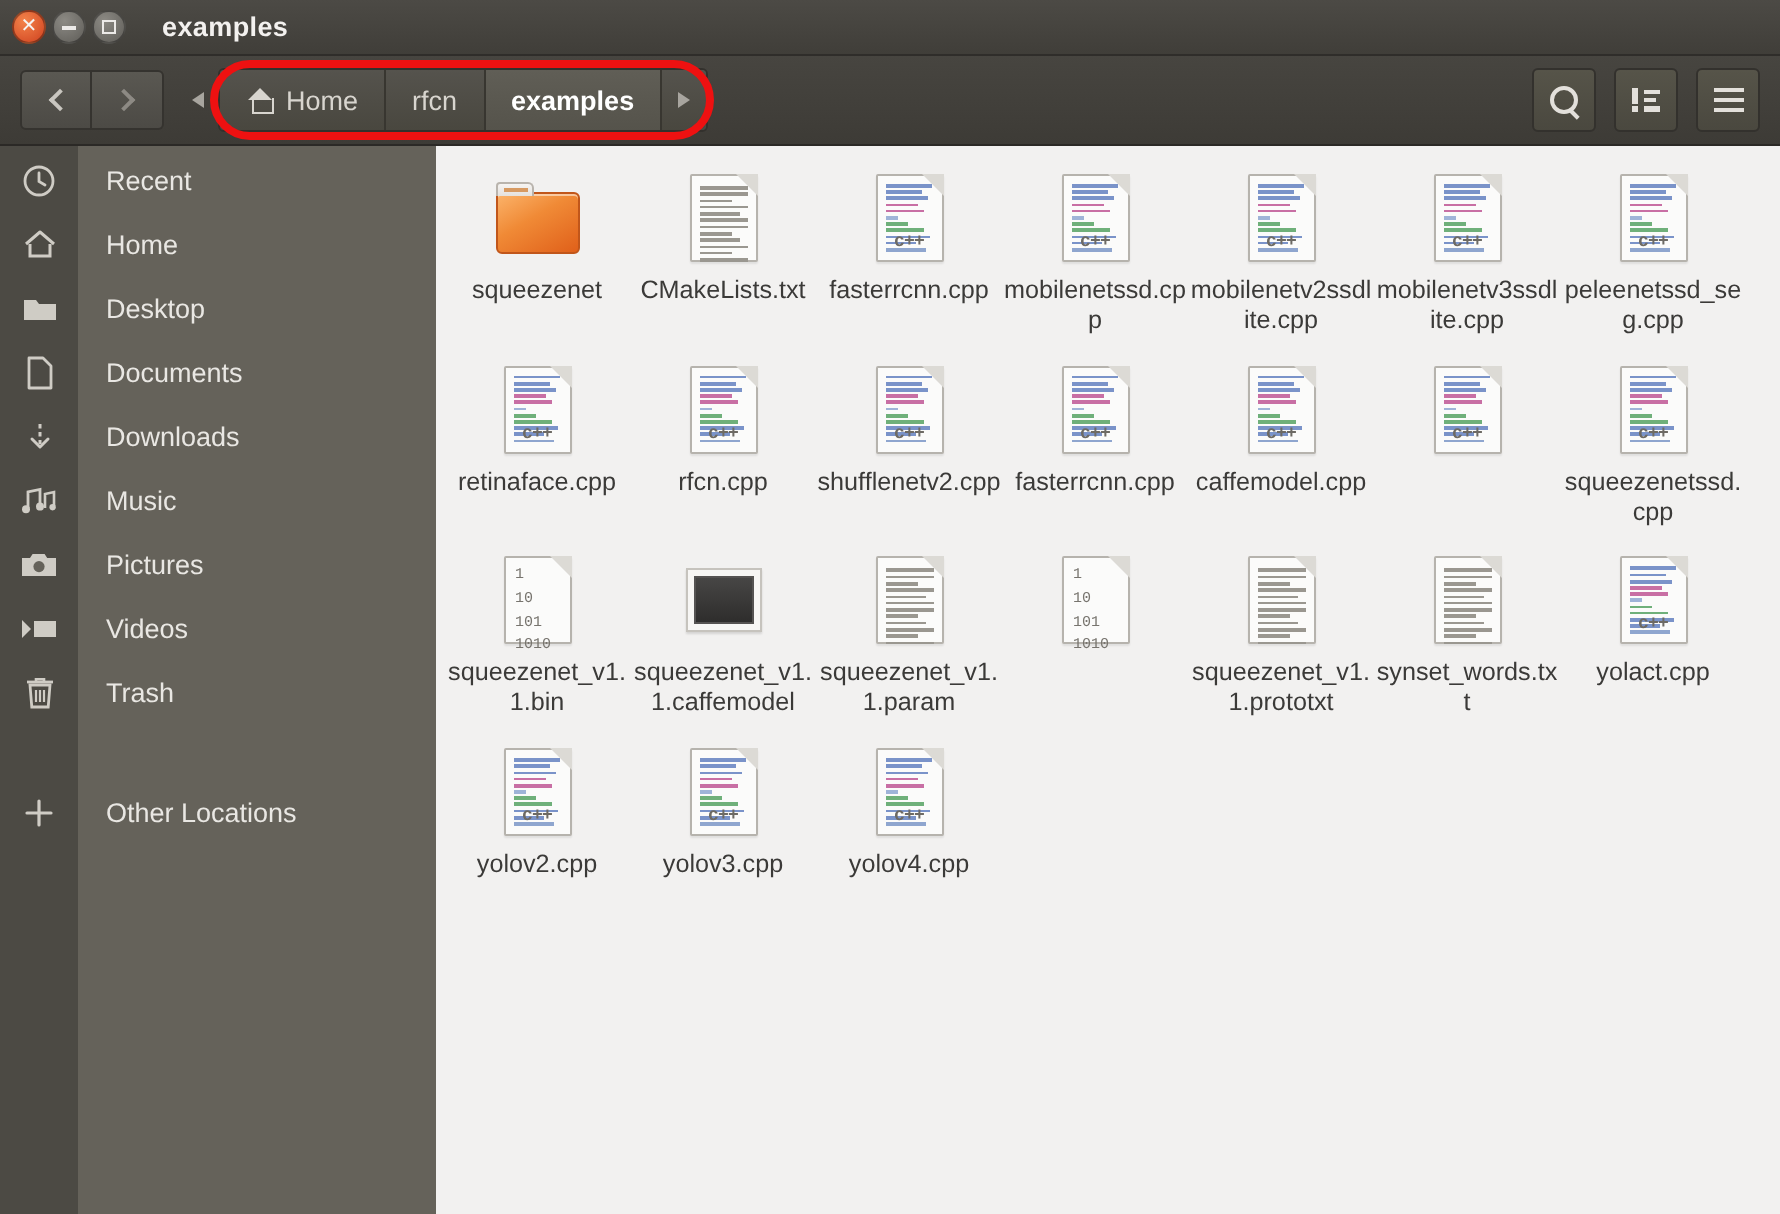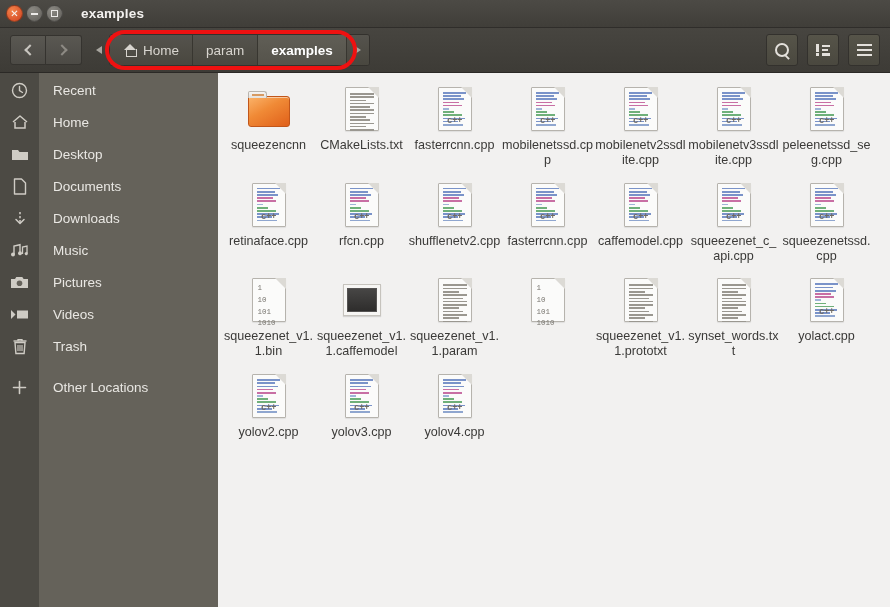--- a/index.html
+++ b/index.html
@@ -255,21 +255,21 @@
     <div class="crumbscroll">
       <span class="tri l"></span>
     </div>
 
     <div class="breadcrumb">
       <div class="crumb">
         <span class="home-ico"></span>
         <span>Home</span>
       </div>
       <div class="crumb">
-        <span>param</span>
+        <span>rfcn</span>
       </div>
       <div class="crumb active">
         <span>examples</span>
       </div>
       <div class="crumb endarrow">
         <span class="tri r"></span>
       </div>
     </div>
 
     <div class="spacer"></div>
@@ -395,39 +395,39 @@
       <svg width="16" height="17" viewBox="0 0 16 17">
           <path d="M1.5 3h13" stroke="currentColor" stroke-width="1.4"></path>
           <path d="M6 3V1.6h4V3" fill="none" stroke="currentColor" stroke-width="1.3"></path>
           <path d="M3 4.5h10l-.9 11h-8.2z" fill="none" stroke="currentColor" stroke-width="1.4"></path>
           <path d="M6 7v6M8 7v6M10 7v6" stroke="currentColor" stroke-width="1.1"></path>
         </svg>
     </span>
     <span class="side-label">Trash</span>
   </div>
 
-  <div class="side-row" style="top:371px">
+  <div class="side-row" style="top:390px">
     <span class="side-ico">
       <svg width="15" height="15" viewBox="0 0 15 15">
           <path d="M7.5 1.5v12M1.5 7.5h12" stroke="currentColor" stroke-width="1.6" stroke-linecap="round"></path>
         </svg>
     </span>
     <span class="side-label">Other Locations</span>
   </div>
 
   <div class="content">
     <div class="grid" id="file-grid">
         <div class="item">
           <div class="ico-box">
             <div class="ico-folder">
               <div class="body"></div>
               <div class="tab"></div>
             </div>
           </div>
-          <div class="item-label">squeezencnn</div>
+          <div class="item-label">squeezenet</div>
         </div>
         <div class="item">
           <div class="ico-box">
             <div class="ico-page">
               <div class="lines">
                 <b class="c"></b>
                 <b class="c"></b>
                 <b class="s"></b>
                 <b class="c"></b>
                 <b class="m"></b>
@@ -665,21 +665,20 @@
                 <b style="width:6px;background:#9fb4d8"></b>
                 <b style="width:11px;background:#6fb07a"></b>
                 <b style="width:19px;background:#6fb07a"></b>
                 <b style="width:22px;background:#7a93c9"></b>
                 <b style="width:15px;background:#7a93c9"></b>
                 <b style="width:20px;background:#8fa6cf"></b>
               </div>
               <div class="cpp-tag">c++</div>
             </div>
           </div>
-          <div class="item-label">squeezenet_c_api.cpp</div>
         </div>
         <div class="item">
           <div class="ico-box">
             <div class="ico-page">
               <div class="cpp-lines">
                 <b style="width:23px;background:#7a93c9"></b>
                 <b style="width:18px;background:#7a93c9"></b>
                 <b style="width:21px;background:#7a93c9"></b>
                 <b style="width:16px;background:#c86fa4"></b>
                 <b style="width:19px;background:#c86fa4"></b>

